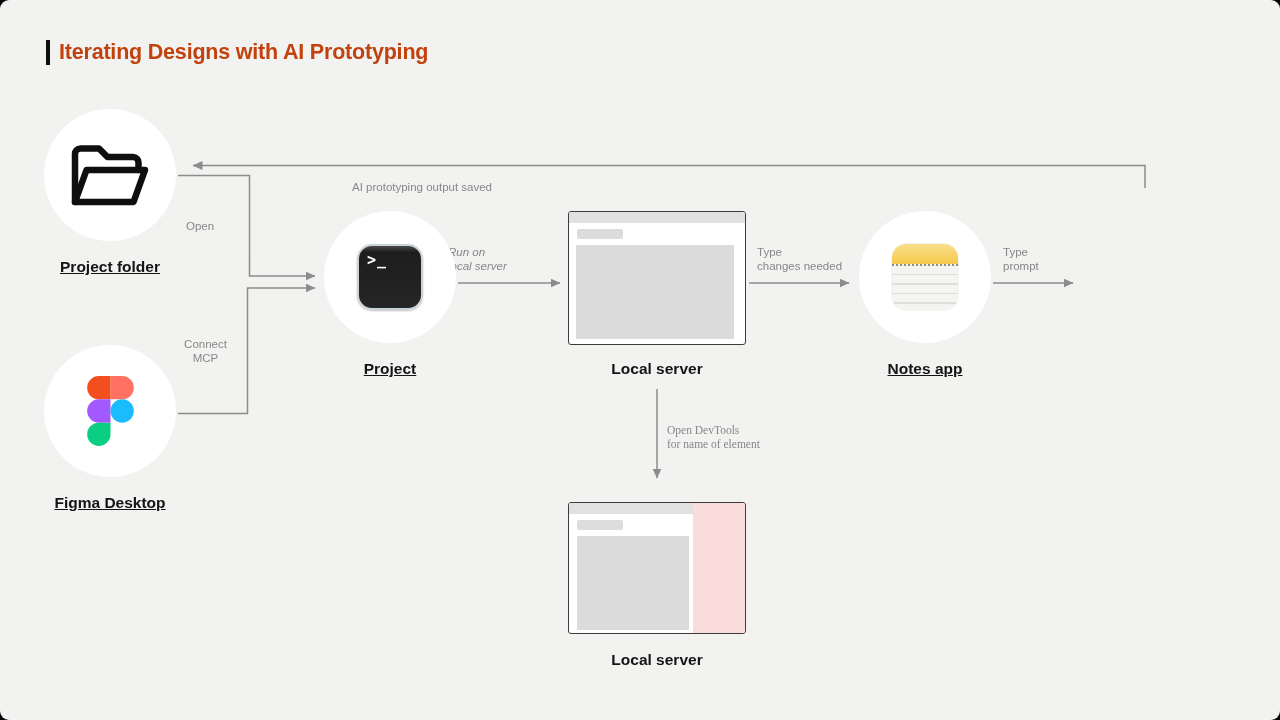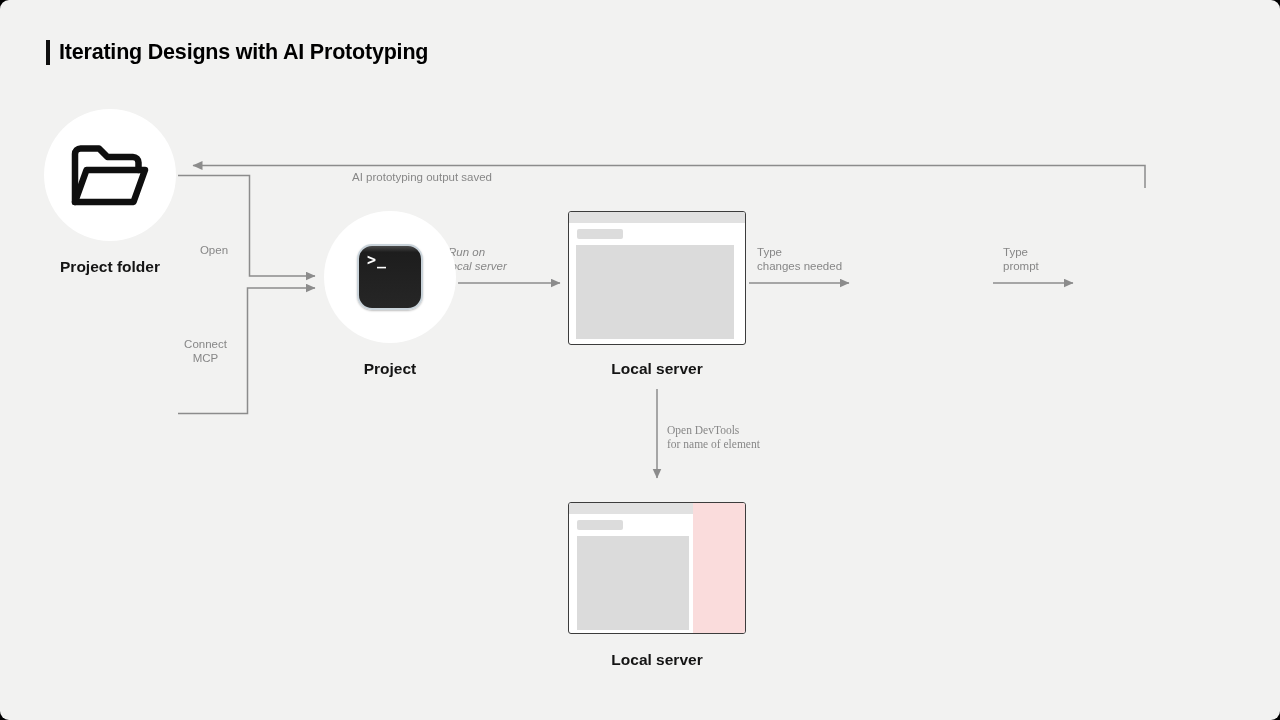--- a/index.html
+++ b/index.html
@@ -2,39 +2,39 @@
 <html><head>
 <meta charset="utf-8">
 <style>
   html,body{margin:0;padding:0;background:#000;}
   body{font-family:"Liberation Sans","DejaVu Sans",sans-serif;}
   .frame{position:relative;width:1280px;height:720px;background:#F2F2F1;border-radius:9px;overflow:hidden;}
 
   
   .title-row{position:absolute;left:46px;top:40px;display:flex;align-items:center;}
   .title-accent{width:4px;height:25px;background:#0f0f0f;margin-right:9px;}
-  .page-title{margin:0;font-size:21.5px;font-weight:700;color:#000000;letter-spacing:-0.2px;}
+  .page-title{margin:0;font-size:21.5px;font-weight:700;color:#c2410c;letter-spacing:-0.2px;}
 
   
   .connectors{position:absolute;left:0;top:0;width:1280px;height:720px;pointer-events:none;}
 
   
   .edge-label{position:absolute;font-size:11.5px;line-height:14px;color:#878787;white-space:pre-line;}
-  .lbl-output-saved{left:352px;top:170px;text-align:center;}
-  .lbl-open{left:186px;top:219px;width:56px;text-align:center;margin-top:24px;}
+  .lbl-output-saved{left:352px;top:180px;text-align:center;}
+  .lbl-open{left:186px;top:219px;width:56px;text-align:left;}
   .lbl-connect-mcp{left:168px;top:337px;width:75px;text-align:center;}
   .lbl-run{left:448px;top:245px;font-style:italic;}
   .lbl-type-changes{left:757px;top:245px;}
   .lbl-type-prompt{left:1003px;top:245px;}
   .lbl-devtools{left:667px;top:423px;font-family:Liberation Serif, serif;}
 
   
   .node{position:absolute;width:132px;text-align:center;}
   .circle{width:132px;height:132px;border-radius:50%;background:#ffffff;display:flex;align-items:center;justify-content:center;}
-  .node-label{margin-top:17px;font-size:15.5px;font-weight:700;color:#141414;white-space:nowrap;}
+  .node-label{margin-top:17px;font-size:15.5px;font-weight:700;color:#141414;white-space:nowrap;text-decoration:underline;}
   .standalone-label{position:absolute;width:160px;text-align:center;font-size:15.5px;font-weight:700;color:#141414;white-space:nowrap;}
 
   
   .terminal-icon{position:relative;width:62px;height:62px;border-radius:15px;
     background:linear-gradient(180deg,#4a4a4a 0%,#1d1d1d 10%,#262626 100%);
     border:2px solid #c9d3da;box-shadow:0 1px 2px rgba(0,0,0,.25);}
   .terminal-prompt{position:absolute;left:8px;top:5px;color:#ffffff;
     font-family:"DejaVu Sans Mono",monospace;font-size:15px;font-weight:700;letter-spacing:1px;}
 
   
@@ -94,30 +94,52 @@
   <div class="node" style="left:44px;top:109px;">
     <div class="circle">
       <svg width="86" height="68" viewBox="0 0 86 68">
         <path d="M8 61 V13 c0-3 2.5-5.5 5.5-5.5 H32 l8.5 8.5 H66 c3 0 5.5 2.5 5.5 5.5 V29" fill="none" stroke="#0f0f0f" stroke-width="6.5" stroke-linejoin="round" stroke-linecap="round"></path>
         <path d="M8 61 L19.5 29 H78 L66.5 61 Z" fill="none" stroke="#0f0f0f" stroke-width="6.5" stroke-linejoin="round" stroke-linecap="round"></path>
       </svg>
     </div>
     <div class="node-label">Project folder</div>
   </div>
 
+  <div class="node" style="left:44px;top:345px;">
+    <div class="circle">
+      <svg width="47" height="70" viewBox="0 0 38 57">
+        <path fill="#FF7262" d="M19 0v19h9.5a9.5 9.5 0 1 0 0-19H19z"></path>
+        <path fill="#F24E1E" d="M0 9.5A9.5 9.5 0 0 0 9.5 19H19V0H9.5A9.5 9.5 0 0 0 0 9.5z"></path>
+        <path fill="#A259FF" d="M0 28.5A9.5 9.5 0 0 0 9.5 38H19V19H9.5A9.5 9.5 0 0 0 0 28.5z"></path>
+        <path fill="#1ABCFE" d="M19 28.5a9.5 9.5 0 1 1 19 0 9.5 9.5 0 0 1-19 0z"></path>
+        <path fill="#0ACF83" d="M0 47.5A9.5 9.5 0 0 1 9.5 38H19v9.5a9.5 9.5 0 1 1-19 0z"></path>
+      </svg>
+    </div>
+    <div class="node-label">Figma Desktop</div>
+  </div>
 
   <div class="node" style="left:324px;top:211px;">
     <div class="circle">
       <div class="terminal-icon">
         <span class="terminal-prompt">&gt;_</span>
       </div>
     </div>
     <div class="node-label">Project</div>
   </div>
 
+  <div class="node" style="left:859px;top:211px;">
+    <div class="circle">
+      <div class="notes-icon">
+        <div class="notes-top"></div>
+        <div class="notes-dots"></div>
+        <div class="notes-body"></div>
+      </div>
+    </div>
+    <div class="node-label">Notes app</div>
+  </div>
 
 
   <div class="browser" style="left:568px;top:211px;height:134px;">
     <div class="b-titlebar"></div>
     <div class="b-pill"></div>
     <div class="b-content"></div>
   </div>
   <div class="standalone-label" style="left:577px;top:360px;">Local server</div>
 
   <div class="browser" style="left:568px;top:502px;height:132px;">

